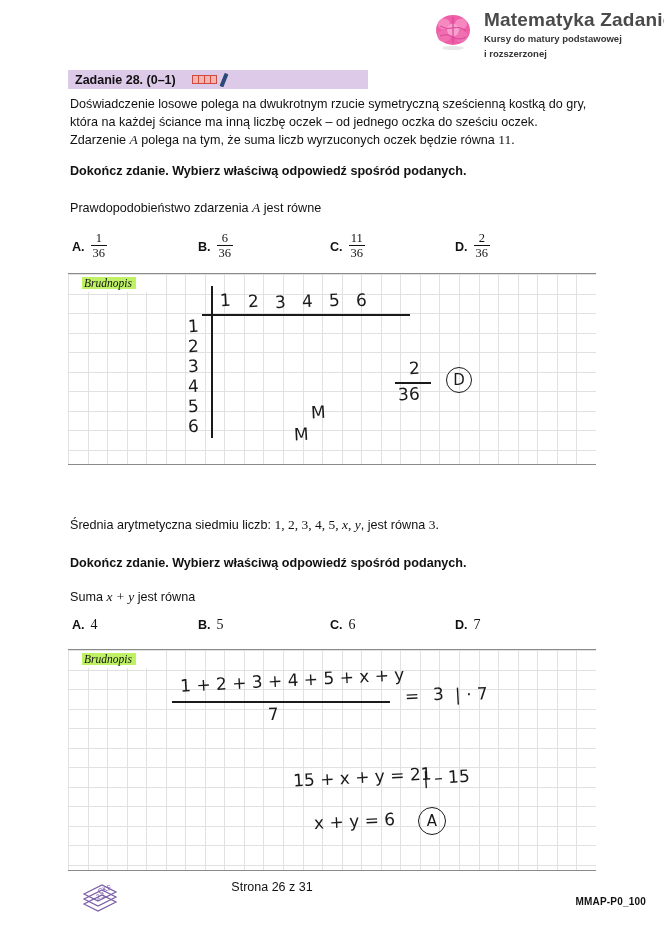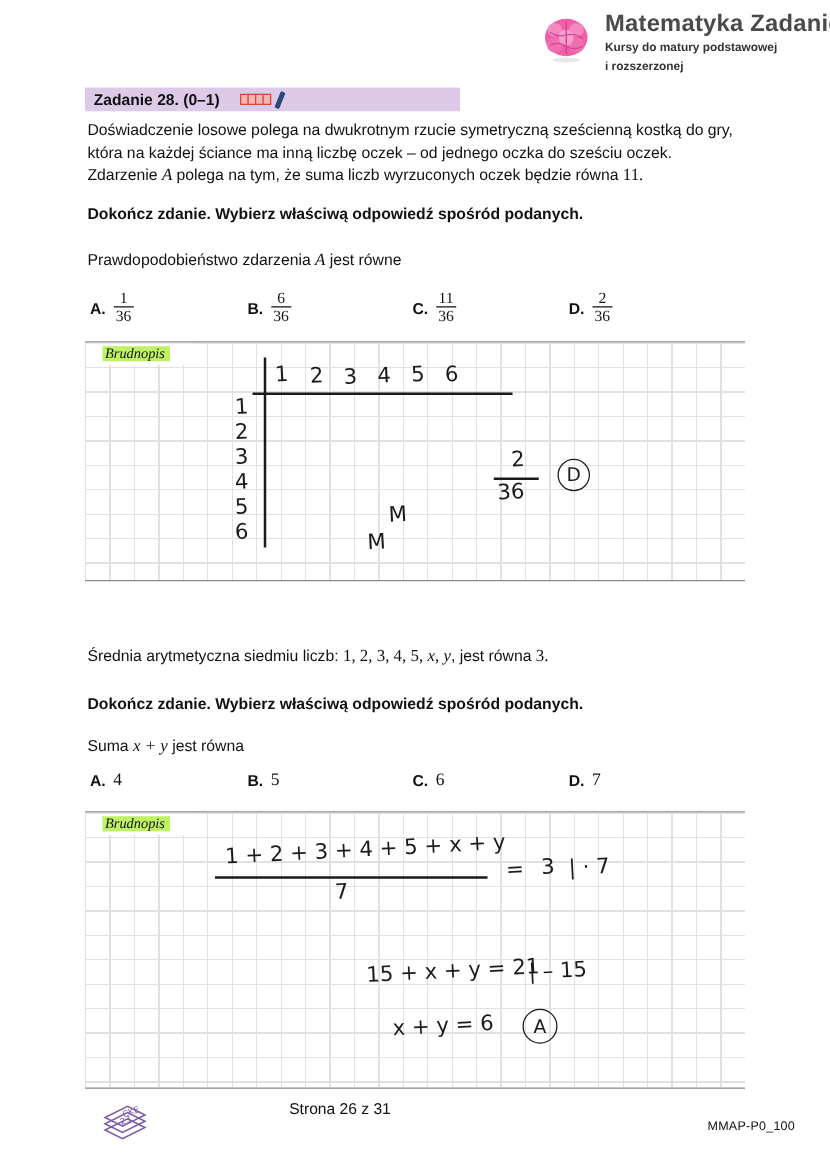--- a/index.html
+++ b/index.html
@@ -259,24 +259,24 @@
     position: absolute;
     left: 0;
     top: 880px;
     width: 544px;
     text-align: center;
     font-size: 12.5px;
     color: #111;
   }
   .footer-code {
     position: absolute;
-    right: 28px;
+    right: 18px;
     top: 896px;
     font-size: 10px;
-    font-weight: normal;
+    font-weight: bold;
     color: #111;
     letter-spacing: 0.2px;
   }
 </style>
 </head>
 <body>
 
 <div class="page">
 
   <div class="brand">

